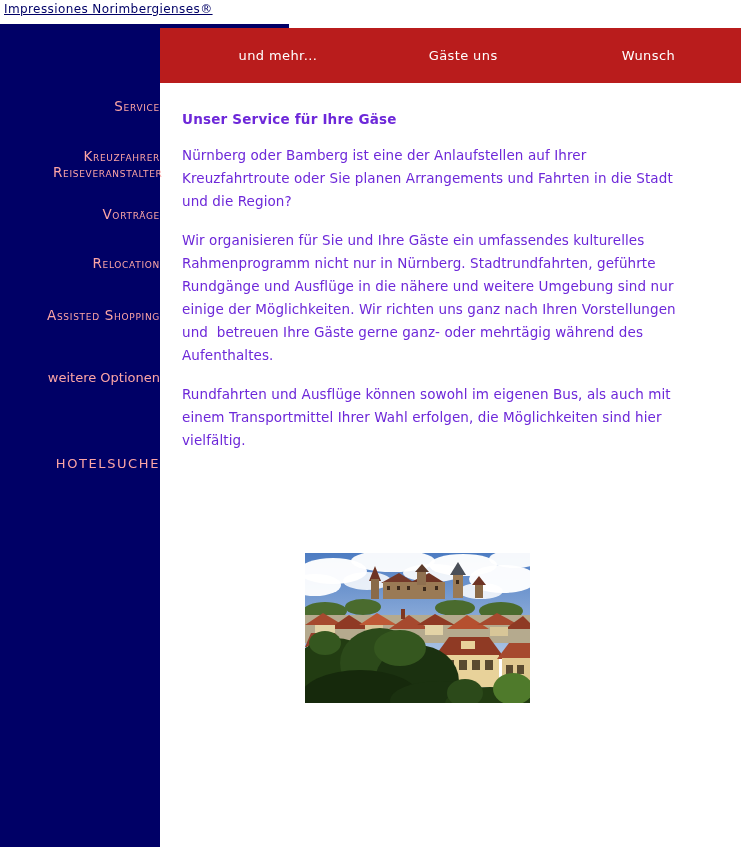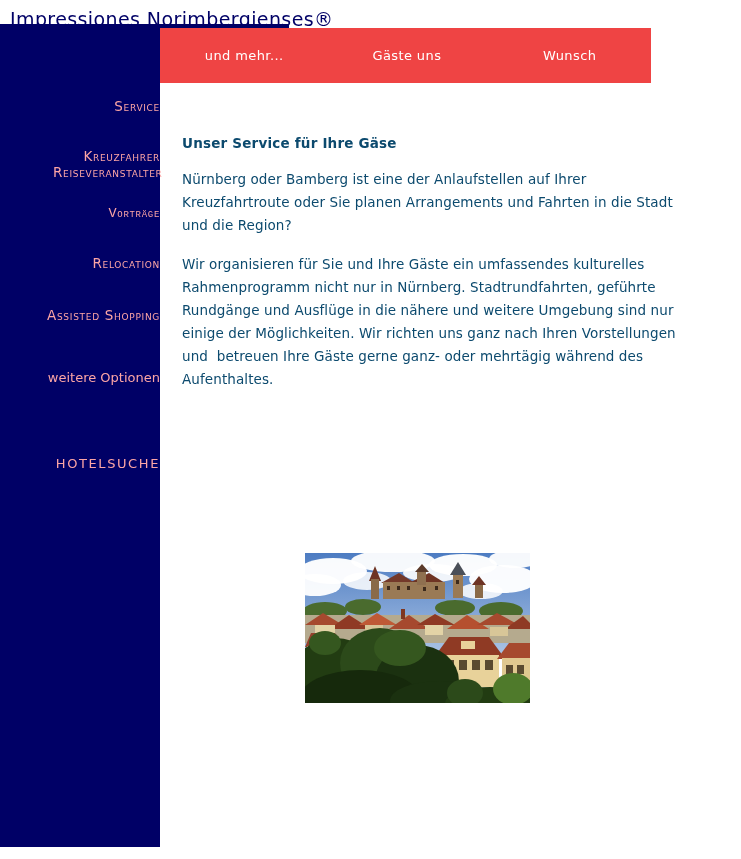--- a/index.html
+++ b/index.html
@@ -4,31 +4,31 @@
 <style>
   html,body { margin:0; padding:0; background:#ffffff; }
   #page {
     position:relative; width:741px; height:859px; background:#ffffff;
     font-family:"DejaVu Sans","Liberation Sans",sans-serif; overflow:hidden;
   }
 
   
   .site-title {
     position:absolute; left:4px; top:2px;
-    font-size:19px; letter-spacing:0.4px; color:#000066; font-weight:normal;
-    margin:6px; white-space:nowrap;
+    font-size:12px; letter-spacing:0.4px; color:#000066; font-weight:normal;
+    margin:0; white-space:nowrap;text-decoration:underline;
   }
   .title-rule {
     position:absolute; left:0; top:24px; width:289px; height:4px; background:#000066;
   }
 
   
   .navbar {
-    position:absolute; left:0; top:28px; width:651px; height:55px;
-    background:#ef4444; display:flex;
+    position:absolute; left:0; top:28px; width:741px; height:55px;
+    background:#b91c1c; display:flex;
   }
   .nav-item {
     flex:1 1 0; display:flex; align-items:center; justify-content:center;
     color:#ffffff; font-size:13px; letter-spacing:0.4px; cursor:pointer;
     white-space:nowrap;
   }
 
   
   .sidebar {
     position:absolute; left:0; top:28px; width:160px; height:819px;
@@ -37,21 +37,21 @@
   .side-item {
     position:absolute; left:10px; right:0;
     color:#fca5a5; font-size:13px; line-height:16px;
     white-space:pre-line; cursor:pointer;text-align:right;
   }
   .side-item.sc   { font-variant:small-caps; font-size:13.5px; letter-spacing:0.7px; }
   .side-item.caps { letter-spacing:1.6px; }
 
   
   .content {
-    position:absolute; left:182px; top:104px; width:502px; color:#0c4a6e;margin-top:24px;
+    position:absolute; left:182px; top:104px; width:502px; color:#6d28d9;
   }
   .page-heading {
     font-size:13.5px; font-weight:bold; margin:7px 0 17px 0; letter-spacing:0.2px;
   }
   .content p {
     font-size:13.5px; line-height:23px; margin:0 0 16px 0;
     white-space:pre-wrap; letter-spacing:0.1px;
   }
 
   
@@ -72,38 +72,41 @@
     <div class="nav-item">Führungen</div>
     <div class="nav-item">und mehr...</div>
     <div class="nav-item">Gäste uns</div>
     <div class="nav-item">Wunsch</div>
   </div>
 
   <div class="sidebar">
     <div class="side-item sc" style="top:70px;">Service</div>
     <div class="side-item sc" style="top:120px;margin-left:43px;">Kreuzfahrer
 Reiseveranstalter</div>
-    <div class="side-item sc" style="top:178px;font-family:Liberation Mono, monospace;">Vorträge</div>
+    <div class="side-item sc" style="top:178px;">Vorträge</div>
     <div class="side-item sc" style="top:227px;">Relocation</div>
     <div class="side-item sc" style="top:279px;">Assisted Shopping</div>
     <div class="side-item" style="top:342px;">weitere Optionen</div>
     <div class="side-item caps" style="top:428px;">HOTELSUCHE</div>
   </div>
 
   <div class="content">
     <div class="page-heading">Unser Service für Ihre Gäse</div>
     <p>Nürnberg oder Bamberg ist eine der Anlaufstellen auf Ihrer
 Kreuzfahrtroute oder Sie planen Arrangements und Fahrten in die Stadt
 und die Region?</p>
     <p>Wir organisieren für Sie und Ihre Gäste ein umfassendes kulturelles
 Rahmenprogramm nicht nur in Nürnberg. Stadtrundfahrten, geführte
 Rundgänge und Ausflüge in die nähere und weitere Umgebung sind nur
 einige der Möglichkeiten. Wir richten uns ganz nach Ihren Vorstellungen
 und  betreuen Ihre Gäste gerne ganz- oder mehrtägig während des
 Aufenthaltes.</p>
+    <p>Rundfahrten und Ausflüge können sowohl im eigenen Bus, als auch mit
+einem Transportmittel Ihrer Wahl erfolgen, die Möglichkeiten sind hier
+vielfältig.</p>
   </div>
 
   <div class="photo-frame" aria-label="nuremberg-castle-skyline-photo">
     <svg width="225" height="150" viewBox="0 0 225 150">
       <defs>
         <linearGradient id="sky" x1="0" y1="0" x2="0" y2="1">
           <stop offset="0" stop-color="#4d7cc2"></stop>
           <stop offset="1" stop-color="#a9c2e4"></stop>
         </linearGradient>
       </defs>

